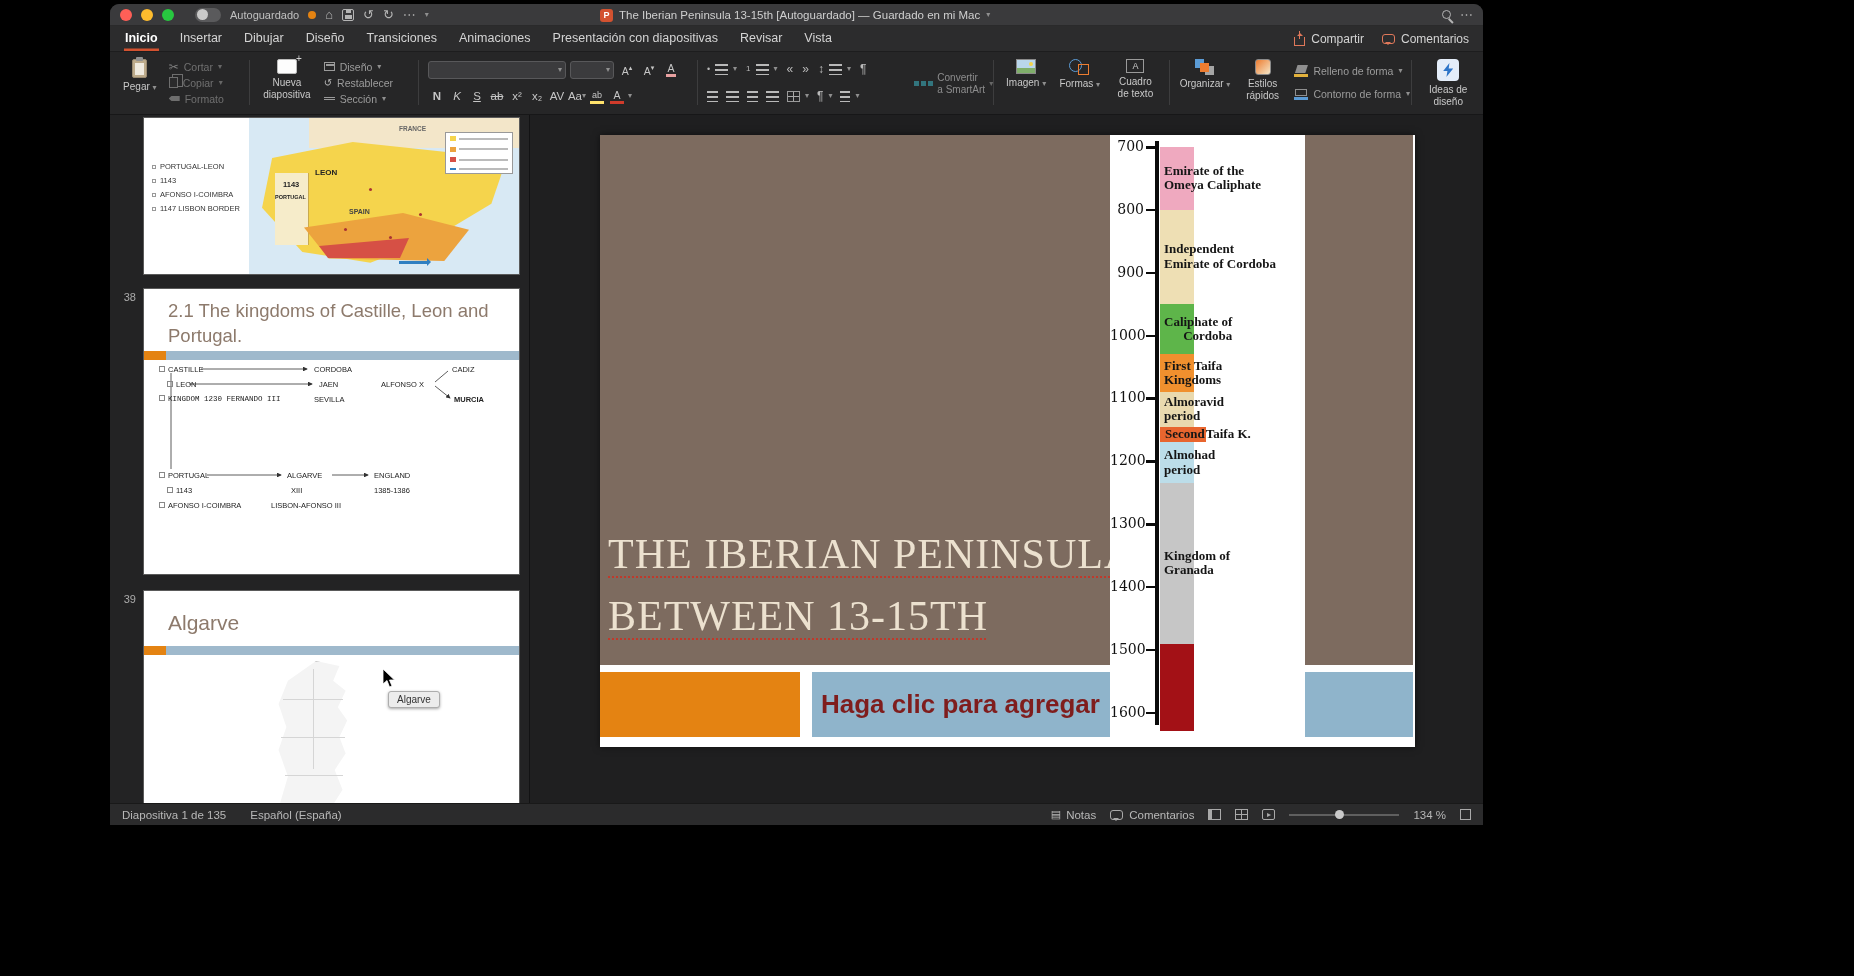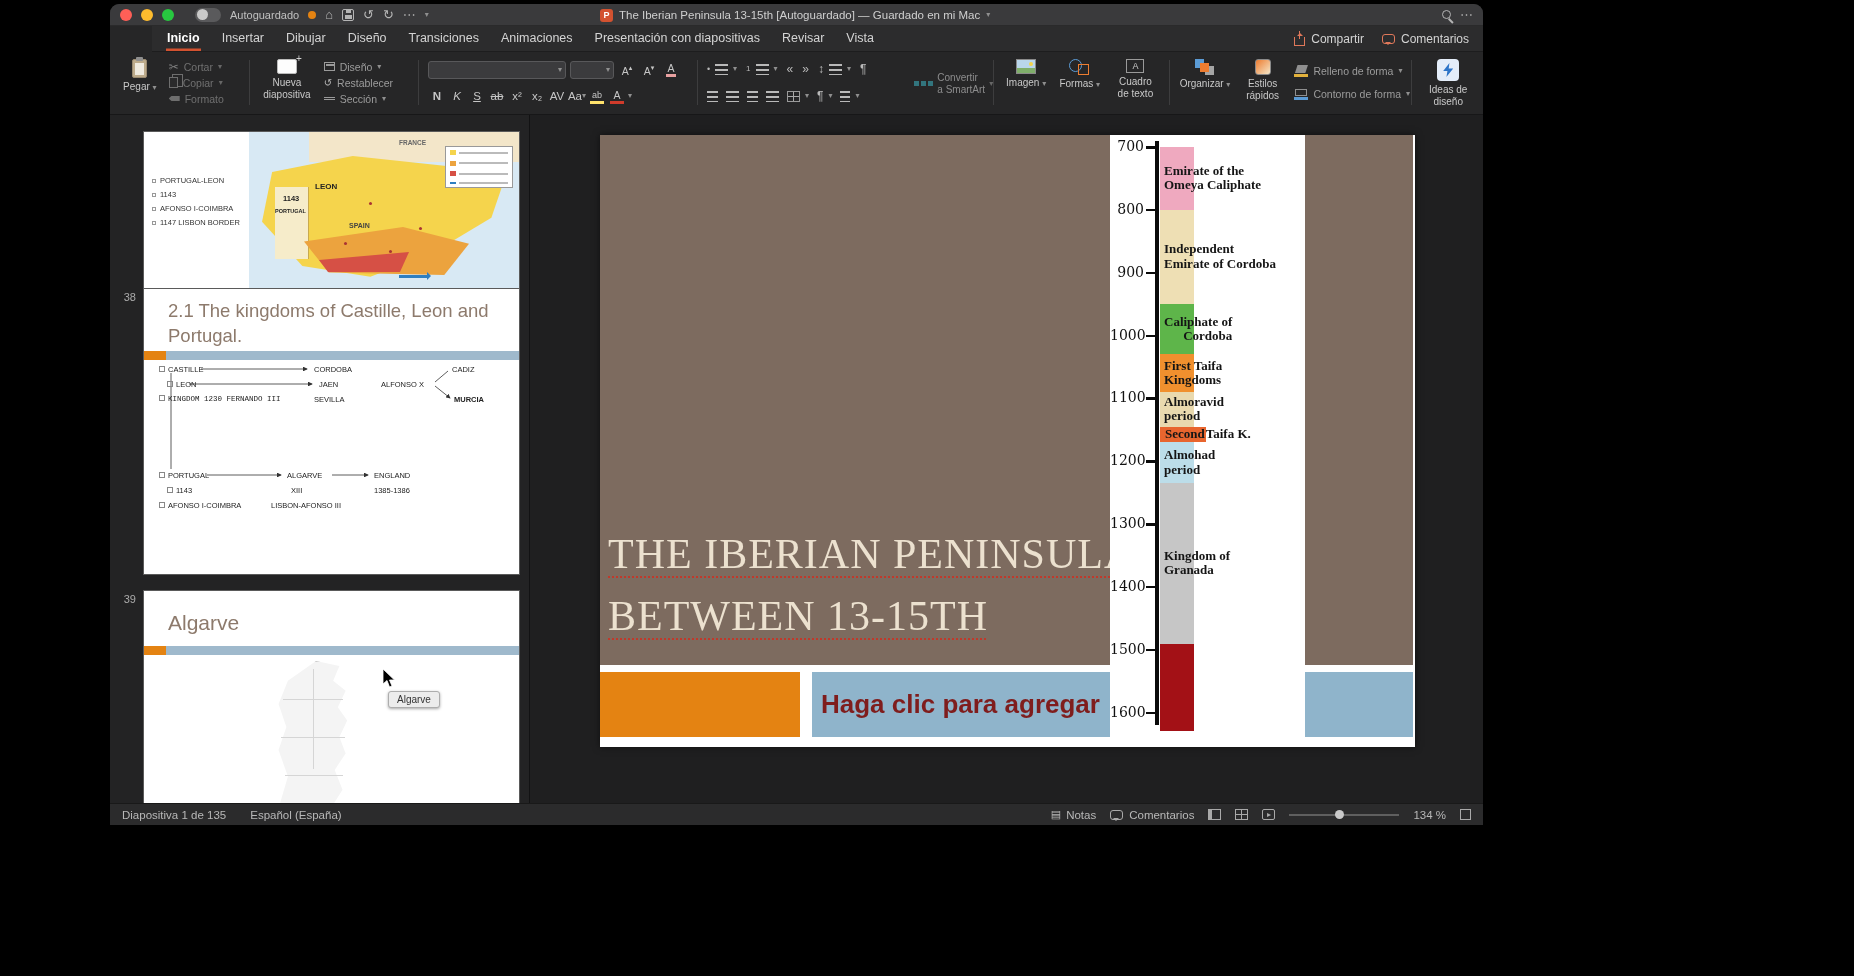--- a/index.html
+++ b/index.html
@@ -20,21 +20,21 @@
   .autosave-lbl { font-size:11px; color:#c0c0c0; }
   .badge-dot { width:8px; height:8px; border-radius:50%; background:#e48312; }
   .ic-save { width:12px; height:12px; border:1.5px solid #b5b5b5; border-radius:2px; position:relative; }
   .ic-save::before { content:""; position:absolute; top:0; left:3px; width:5px; height:3.5px; background:#b5b5b5; }
   .ic-save::after { content:""; position:absolute; bottom:1px; left:2px; width:7px; height:4px; background:#b5b5b5; }
   .ic-search { width:9px; height:9px; border:1.5px solid #b5b5b5; border-radius:50%; position:relative; display:inline-block; }
   .ic-search::after { content:""; position:absolute; right:-4px; bottom:-3px; width:6px; height:1.5px; background:#b5b5b5; transform:rotate(45deg); }
   .tb-right { margin-left:auto; }
 
   
-  .mb { height:26px; background:#2c2c2d; display:flex; align-items:center; padding:0 14px; gap:20px; border-bottom:1px solid #1d1d1e; position:relative;margin-left:42px; }
+  .mb { height:26px; background:#2c2c2d; display:flex; align-items:center; padding:0 14px; gap:20px; border-bottom:1px solid #1d1d1e; position:relative; }
   .tab { font-size:12.5px; color:#d4d4d4; white-space:nowrap; padding:5px 1px 6px; cursor:default; }
   .tab.active { color:#fff; font-weight:bold; box-shadow:inset 0 -2.5px 0 #d35230; }
   .mb-right { position:absolute; right:14px; display:flex; gap:18px; align-items:center; }
   .mb-btn { display:flex; align-items:center; gap:6px; font-size:12px; color:#d4d4d4; }
   .ic-share { width:11px; height:9px; border:1.3px solid #e0785a; border-top:none; position:relative; margin-top:5px; }
   .ic-share::before { content:""; position:absolute; left:3.5px; top:-6px; width:1.5px; height:8px; background:#e0785a; }
   .ic-share::after { content:""; position:absolute; left:1.5px; top:-7px; border:3px solid transparent; border-bottom-color:#e0785a; }
   .ic-bub { width:13px; height:10px; border:1.3px solid #e0785a; border-radius:3px; position:relative; }
   .ic-bub::after { content:""; position:absolute; left:2px; bottom:-5px; border:3px solid transparent; border-top-color:#e0785a; }
   .ic-bub.gray { border-color:#a9a9a9; } .ic-bub.gray::after { border-top-color:#a9a9a9; }
@@ -381,21 +381,21 @@
       <div class="bb" style="width:54px">
         <span class="ic-idea"></span>
         <span><span>Ideas de</span><br><span>diseño</span></span>
       </div>
     </div>
 
     <div class="content">
 
       <div class="panel">
 
-        <div class="thumb" style="top:16px;height:158px">
+        <div class="thumb" style="top:2px;height:158px">
           <div style="position:absolute;left:8px;top:44px">
               <div class="t37row">
                 <span class="sqb"></span>
                 <span>PORTUGAL-LEON</span>
               </div>
               <div class="t37row">
                 <span class="sqb"></span>
                 <span>1143</span>
               </div>
               <div class="t37row">

